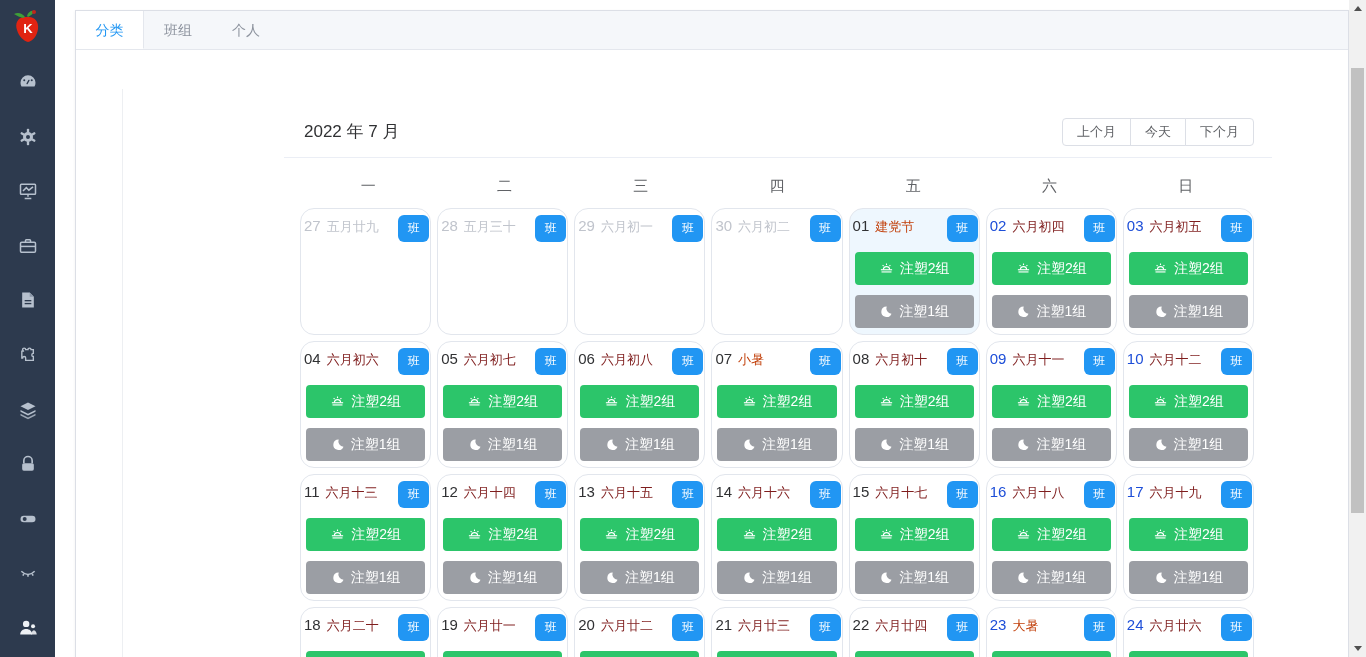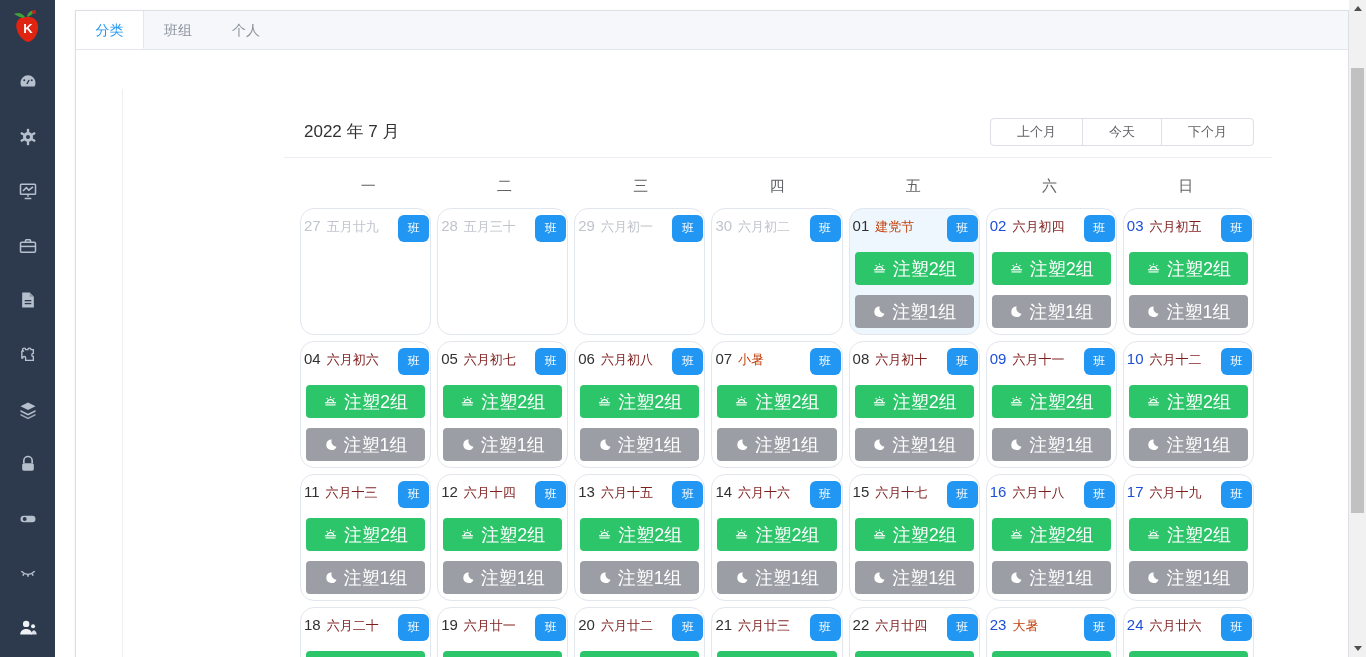--- a/index.html
+++ b/index.html
@@ -29,42 +29,42 @@
     border-bottom:1px solid #f0f2f5; cursor:pointer; }
   .cat-item:last-child { border-bottom:none; }
   .cat-item.active { background:#2196f3; color:#fff; border-bottom-color:#2196f3; }
 
   
   .cal { position:absolute; left:208px; top:95px; width:988px; }
   .cal-head { height:51px; display:flex; align-items:center; justify-content:space-between;
     padding:0 18px 0 20px; }
   .cal-title { font-size:17px; color:#303133; }
   .btn-group { display:flex; }
-  .btn { height:28px; padding:0 26px; background:#fff; border:1px solid #dcdfe6; color:#606266;
+  .btn { height:28px; padding:0 14px; background:#fff; border:1px solid #dcdfe6; color:#606266;
     font-size:13px; line-height:26px; cursor:pointer; margin-left:-1px; }
   .btn:first-child { border-radius:4px 0 0 4px; margin-left:0; }
   .btn:last-child { border-radius:0 4px 4px 0; }
   .cal-sep { border-bottom:1px solid #ebeef5; }
   .weekdays { display:grid; grid-template-columns:repeat(7,1fr); padding:0 18px 0 16px;
     height:44px; margin-top:6px; align-items:center; }
   .wd { text-align:center; font-size:15px; color:#606266; }
   .grid { display:grid; grid-template-columns:repeat(7,1fr); gap:6px; padding:0 18px 0 16px; }
   .cell { border:1px solid #e2e6ed; border-radius:14px; min-height:123px; padding:6px 1px; background:#fff; }
   .cell.highlight { background:#eef7fe; }
   .cell-head { display:flex; align-items:flex-start; }
   .num { font-size:15px; color:#303133; margin:2px 6px 0 2px; }
   .cell.muted .num { color:#c0c4cc; }
   .num.weekend { color:#1d4ed8; }
   .lunar { flex:1; font-size:13px; color:#7f1d1d; line-height:1.45; margin-top:3px; min-width:0; }
   .cell.muted .lunar { color:#c0c4cc; }
   .lunar.special { color:#c2410c; }
   .badge { flex-shrink:0; width:31px; height:27px; background:#2196f3; border-radius:6px;
     color:#fff; font-size:12px; display:flex; align-items:center; justify-content:center; }
   .shift { margin:10px 4px 0; height:33px; border:none; border-radius:4px; width:calc(100% - 8px);
-    color:#fff; font-size:18px; display:flex; align-items:center; justify-content:center; gap:6px; cursor:pointer; }
+    color:#fff; font-size:14px; display:flex; align-items:center; justify-content:center; gap:6px; cursor:pointer; }
   .shift.morning { background:#2cc56a; }
   .shift.night { background:#9b9ea4; }
 
   
   .scrollbar { position:absolute; right:0; top:0; width:17px; height:657px; background:#f1f1f1; z-index:9; }
   .sb-arrow { position:absolute; left:0; width:17px; height:17px; display:flex; align-items:center; justify-content:center; cursor:pointer; }
   .sb-up { top:0; } .sb-down { bottom:0; }
   .tri-up { width:0; height:0; border-left:4px solid transparent; border-right:4px solid transparent; border-bottom:5px solid #505050; }
   .tri-down { width:0; height:0; border-left:4px solid transparent; border-right:4px solid transparent; border-top:5px solid #505050; }
   .sb-thumb { position:absolute; left:2px; top:68px; width:13px; height:445px; background:#c1c1c1; cursor:pointer; }

